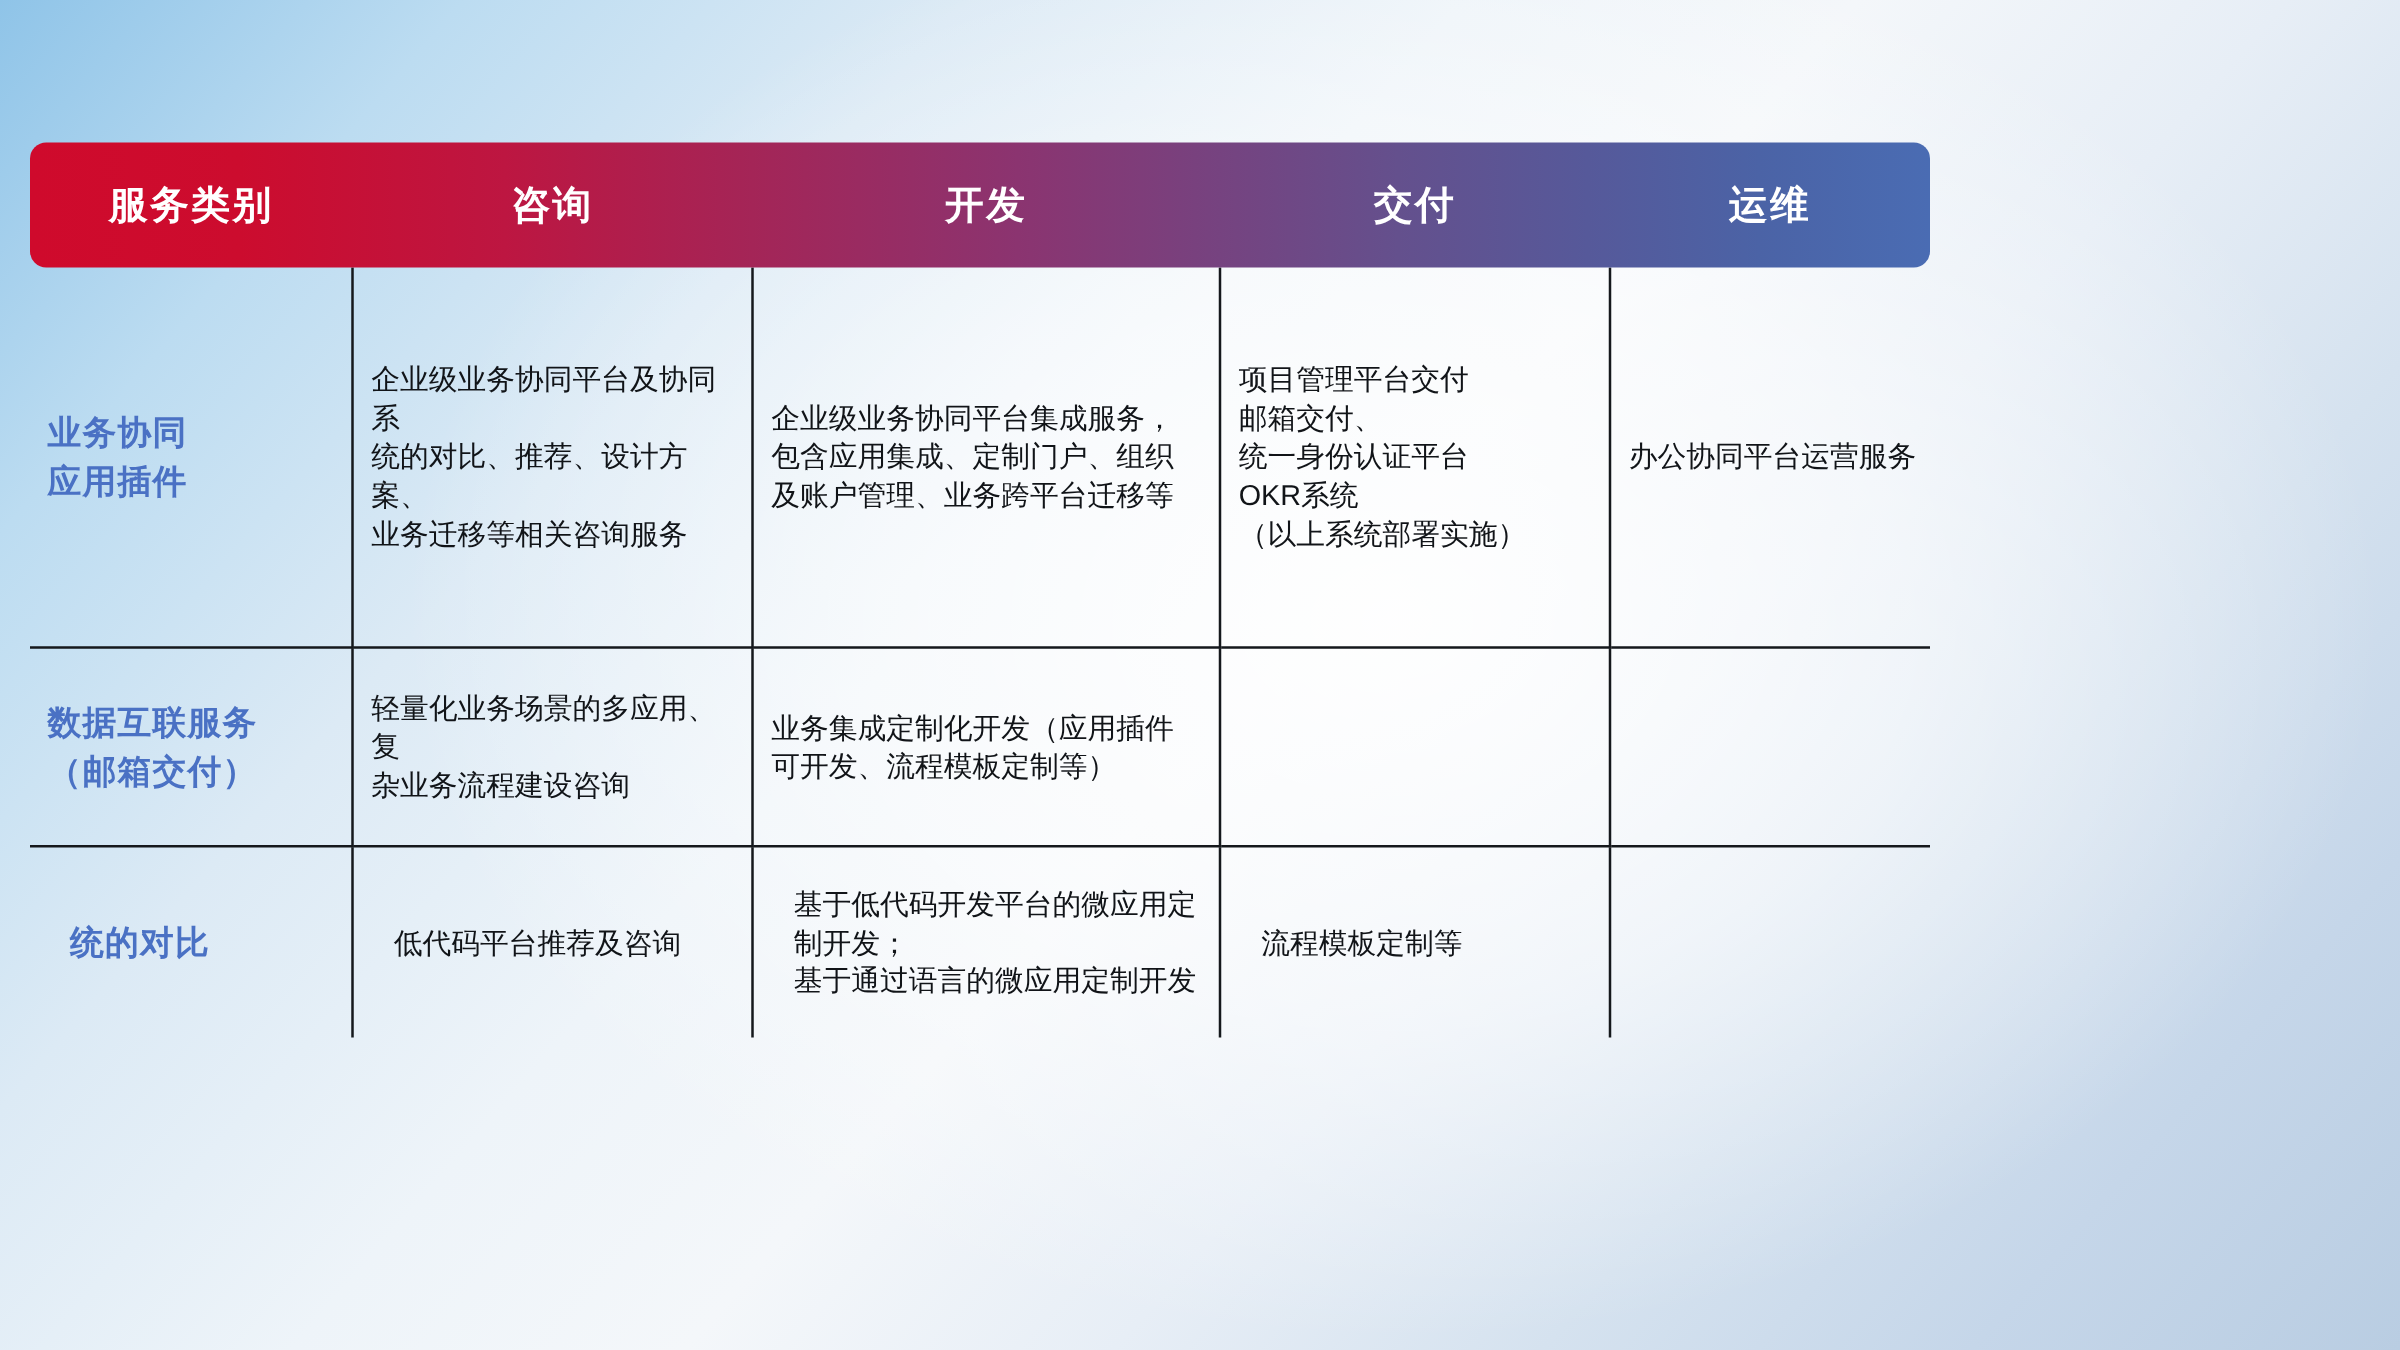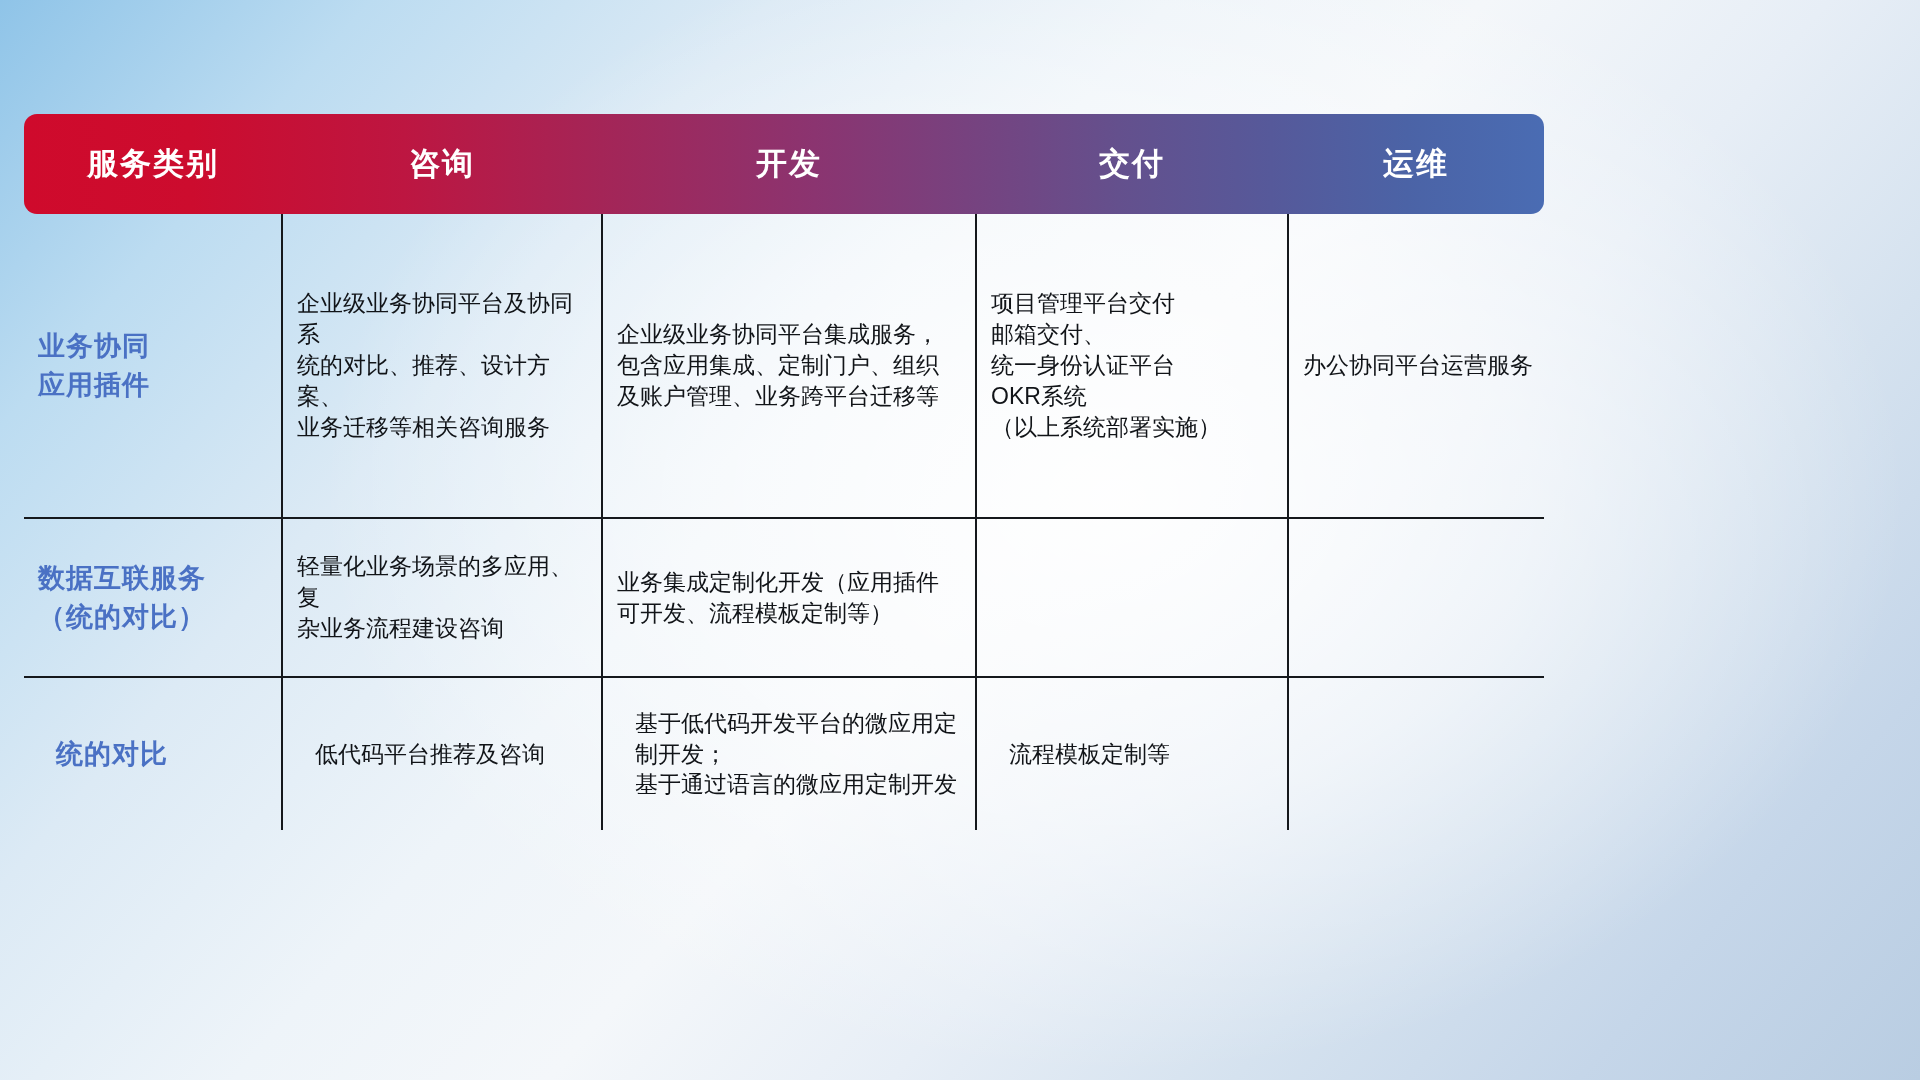--- a/index.html
+++ b/index.html
@@ -194,21 +194,21 @@
             <div class="cell-text">
               <div class="nowrapline">办公协同平台运营服务</div>
             </div>
           </td>
         </tr>
 
         <tr class="row2">
           <td class="col-label">
             <div class="cell-label">
               <div>数据互联服务</div>
-              <div>（统的对比）</div>
+              <div>（邮箱交付）</div>
             </div>
           </td>
           <td>
             <div class="cell-text">
               <div>轻量化业务场景的多应用、复</div>
               <div>杂业务流程建设咨询</div>
             </div>
           </td>
           <td>
             <div class="cell-text">

